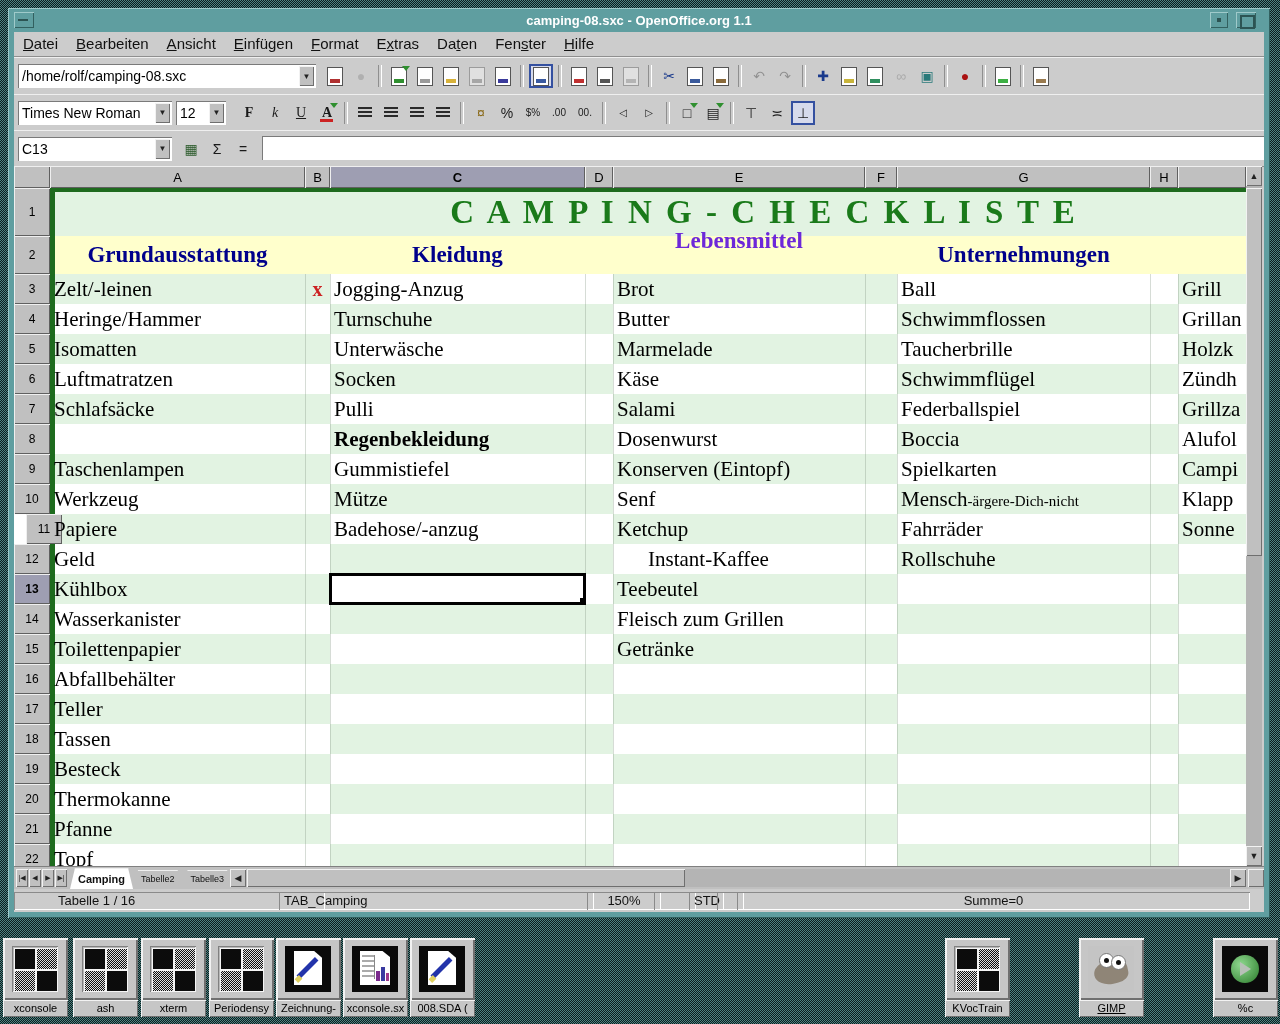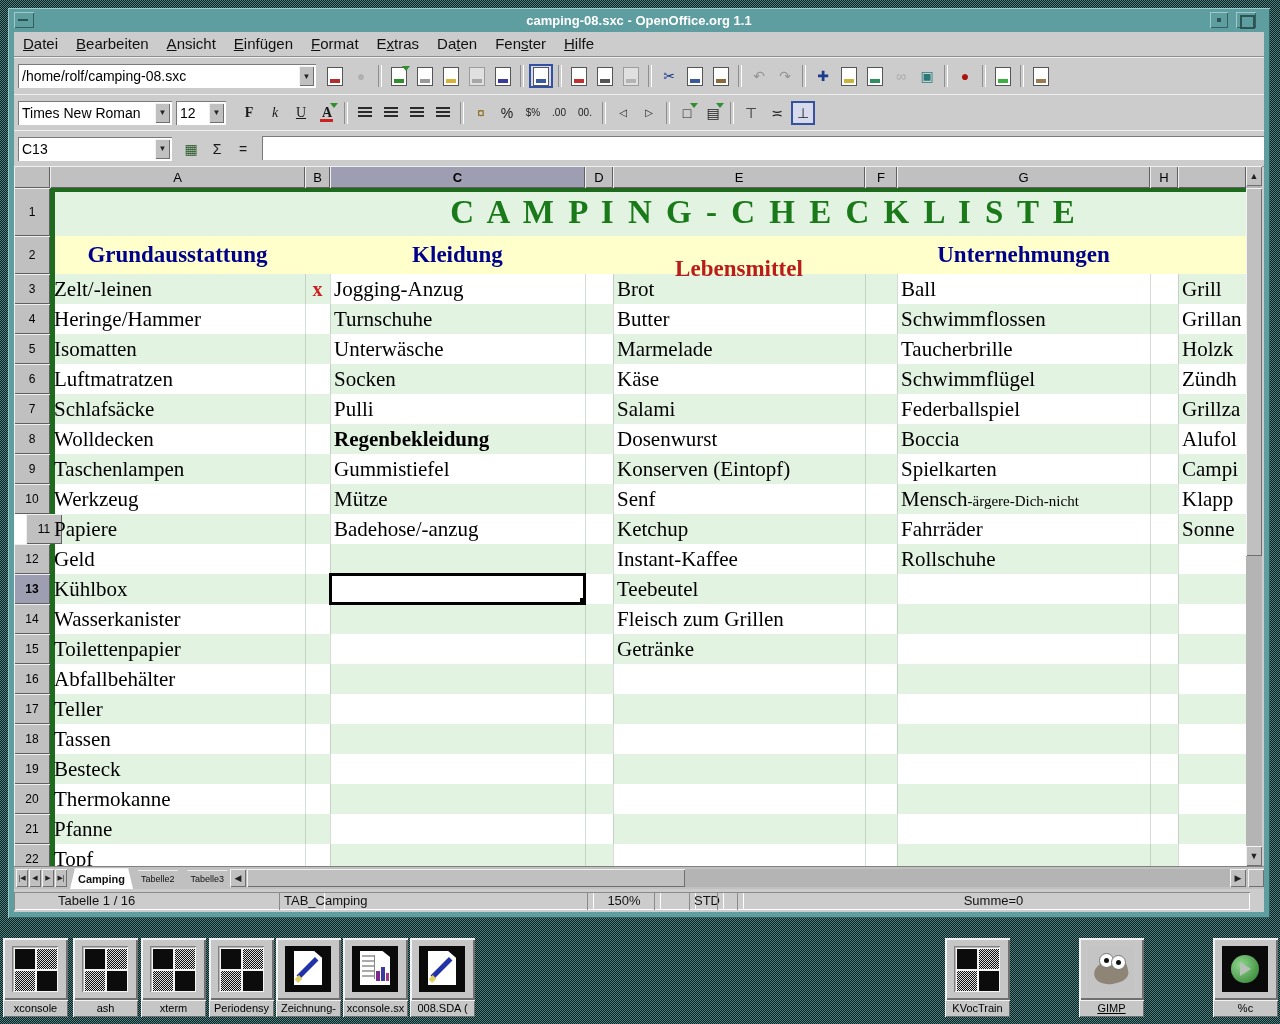--- a/index.html
+++ b/index.html
@@ -481,28 +481,27 @@
           <div class="hdr" style="left: 0px; top: 498px; width: 36px; height: 30px; font-size: 12px;">16</div>
           <div class="hdr" style="left: 0px; top: 528px; width: 36px; height: 30px; font-size: 12px;">17</div>
           <div class="hdr" style="left: 0px; top: 558px; width: 36px; height: 30px; font-size: 12px;">18</div>
           <div class="hdr" style="left: 0px; top: 588px; width: 36px; height: 30px; font-size: 12px;">19</div>
           <div class="hdr" style="left: 0px; top: 618px; width: 36px; height: 30px; font-size: 12px;">20</div>
           <div class="hdr" style="left: 0px; top: 648px; width: 36px; height: 30px; font-size: 12px;">21</div>
           <div class="hdr" style="left: 0px; top: 678px; width: 36px; height: 30px; font-size: 12px;">22</div>
           <div class="ctext" style="left: 380px; top: 22px; width: 740px; height: 48px; line-height: 48px; text-align: center; font-family: &quot;Liberation Serif&quot;, serif; font-weight: bold; font-size: 33px; letter-spacing: 3px; white-space: nowrap; color: rgb(26, 122, 26);">C A M P I N G - C H E C K L I S T E</div>
           <div class="ctext" style="left: 36px; top: 70px; width: 255px; height: 38px; line-height: 38px; text-align: center; font-weight: bold; font-size: 23px; color: rgb(0, 0, 139);">Grundausstattung</div>
           <div class="ctext" style="left: 316px; top: 70px; width: 255px; height: 38px; line-height: 38px; text-align: center; font-weight: bold; font-size: 23px; color: rgb(0, 0, 139);">Kleidung</div>
-          <div class="ctext" style="left: 599px; top: 84px; width: 252px; height: 38px; line-height: 38px; text-align: center; font-weight: bold; font-size: 23px; color: #b91c1c;">Lebensmittel</div>
+          <div class="ctext" style="left: 599px; top: 56px; width: 252px; height: 38px; line-height: 38px; text-align: center; font-weight: bold; font-size: 23px; color: #6d28d9;">Lebensmittel</div>
           <div class="ctext" style="left: 883px; top: 70px; width: 253px; height: 38px; line-height: 38px; text-align: center; font-weight: bold; font-size: 23px; color: rgb(0, 0, 139);">Unternehmungen</div>
           <div class="ctext" style="left: 40px; top: 108px; width: 251px; height: 30px; line-height: 30px;">Zelt/-leinen</div>
           <div class="ctext" style="left: 40px; top: 138px; width: 251px; height: 30px; line-height: 30px;">Heringe/Hammer</div>
           <div class="ctext" style="left: 40px; top: 168px; width: 251px; height: 30px; line-height: 30px;">Isomatten</div>
           <div class="ctext" style="left: 40px; top: 198px; width: 251px; height: 30px; line-height: 30px;">Luftmatratzen</div>
           <div class="ctext" style="left: 40px; top: 228px; width: 251px; height: 30px; line-height: 30px;">Schlafsäcke</div>
-          <div class="ctext" style="left: 40px; top: 258px; width: 251px; height: 30px; line-height: 30px;">Wolldecken</div>
           <div class="ctext" style="left: 40px; top: 288px; width: 251px; height: 30px; line-height: 30px;">Taschenlampen</div>
           <div class="ctext" style="left: 40px; top: 318px; width: 251px; height: 30px; line-height: 30px;">Werkzeug</div>
           <div class="ctext" style="left: 40px; top: 348px; width: 251px; height: 30px; line-height: 30px;">Papiere</div>
           <div class="ctext" style="left: 40px; top: 378px; width: 251px; height: 30px; line-height: 30px;">Geld</div>
           <div class="ctext" style="left: 40px; top: 408px; width: 251px; height: 30px; line-height: 30px;">Kühlbox</div>
           <div class="ctext" style="left: 40px; top: 438px; width: 251px; height: 30px; line-height: 30px;">Wasserkanister</div>
           <div class="ctext" style="left: 40px; top: 468px; width: 251px; height: 30px; line-height: 30px;">Toilettenpapier</div>
           <div class="ctext" style="left: 40px; top: 498px; width: 251px; height: 30px; line-height: 30px;">Abfallbehälter</div>
           <div class="ctext" style="left: 40px; top: 528px; width: 251px; height: 30px; line-height: 30px;">Teller</div>
           <div class="ctext" style="left: 40px; top: 558px; width: 251px; height: 30px; line-height: 30px;">Tassen</div>
@@ -521,21 +520,21 @@
           <div class="ctext" style="left: 320px; top: 348px; width: 251px; height: 30px; line-height: 30px;">Badehose/-anzug</div>
           <div class="ctext" style="left: 603px; top: 108px; width: 248px; height: 30px; line-height: 30px;">Brot</div>
           <div class="ctext" style="left: 603px; top: 138px; width: 248px; height: 30px; line-height: 30px;">Butter</div>
           <div class="ctext" style="left: 603px; top: 168px; width: 248px; height: 30px; line-height: 30px;">Marmelade</div>
           <div class="ctext" style="left: 603px; top: 198px; width: 248px; height: 30px; line-height: 30px;">Käse</div>
           <div class="ctext" style="left: 603px; top: 228px; width: 248px; height: 30px; line-height: 30px;">Salami</div>
           <div class="ctext" style="left: 603px; top: 258px; width: 248px; height: 30px; line-height: 30px;">Dosenwurst</div>
           <div class="ctext" style="left: 603px; top: 288px; width: 248px; height: 30px; line-height: 30px;">Konserven (Eintopf)</div>
           <div class="ctext" style="left: 603px; top: 318px; width: 248px; height: 30px; line-height: 30px;">Senf</div>
           <div class="ctext" style="left: 603px; top: 348px; width: 248px; height: 30px; line-height: 30px;">Ketchup</div>
-          <div class="ctext" style="left: 603px; top: 378px; width: 248px; height: 30px; line-height: 30px;">Instant-Kaffee</div>
+          <div class="ctext" style="left: 634px; top: 378px; width: 248px; height: 30px; line-height: 30px;">Instant-Kaffee</div>
           <div class="ctext" style="left: 603px; top: 408px; width: 248px; height: 30px; line-height: 30px;">Teebeutel</div>
           <div class="ctext" style="left: 603px; top: 438px; width: 248px; height: 30px; line-height: 30px;">Fleisch zum Grillen</div>
           <div class="ctext" style="left: 603px; top: 468px; width: 248px; height: 30px; line-height: 30px;">Getränke</div>
           <div class="ctext" style="left: 887px; top: 108px; width: 249px; height: 30px; line-height: 30px;">Ball</div>
           <div class="ctext" style="left: 887px; top: 138px; width: 249px; height: 30px; line-height: 30px;">Schwimmflossen</div>
           <div class="ctext" style="left: 887px; top: 168px; width: 249px; height: 30px; line-height: 30px;">Taucherbrille</div>
           <div class="ctext" style="left: 887px; top: 198px; width: 249px; height: 30px; line-height: 30px;">Schwimmflügel</div>
           <div class="ctext" style="left: 887px; top: 228px; width: 249px; height: 30px; line-height: 30px;">Federballspiel</div>
           <div class="ctext" style="left: 887px; top: 258px; width: 249px; height: 30px; line-height: 30px;">Boccia</div>
           <div class="ctext" style="left: 887px; top: 288px; width: 249px; height: 30px; line-height: 30px;">Spielkarten</div>

